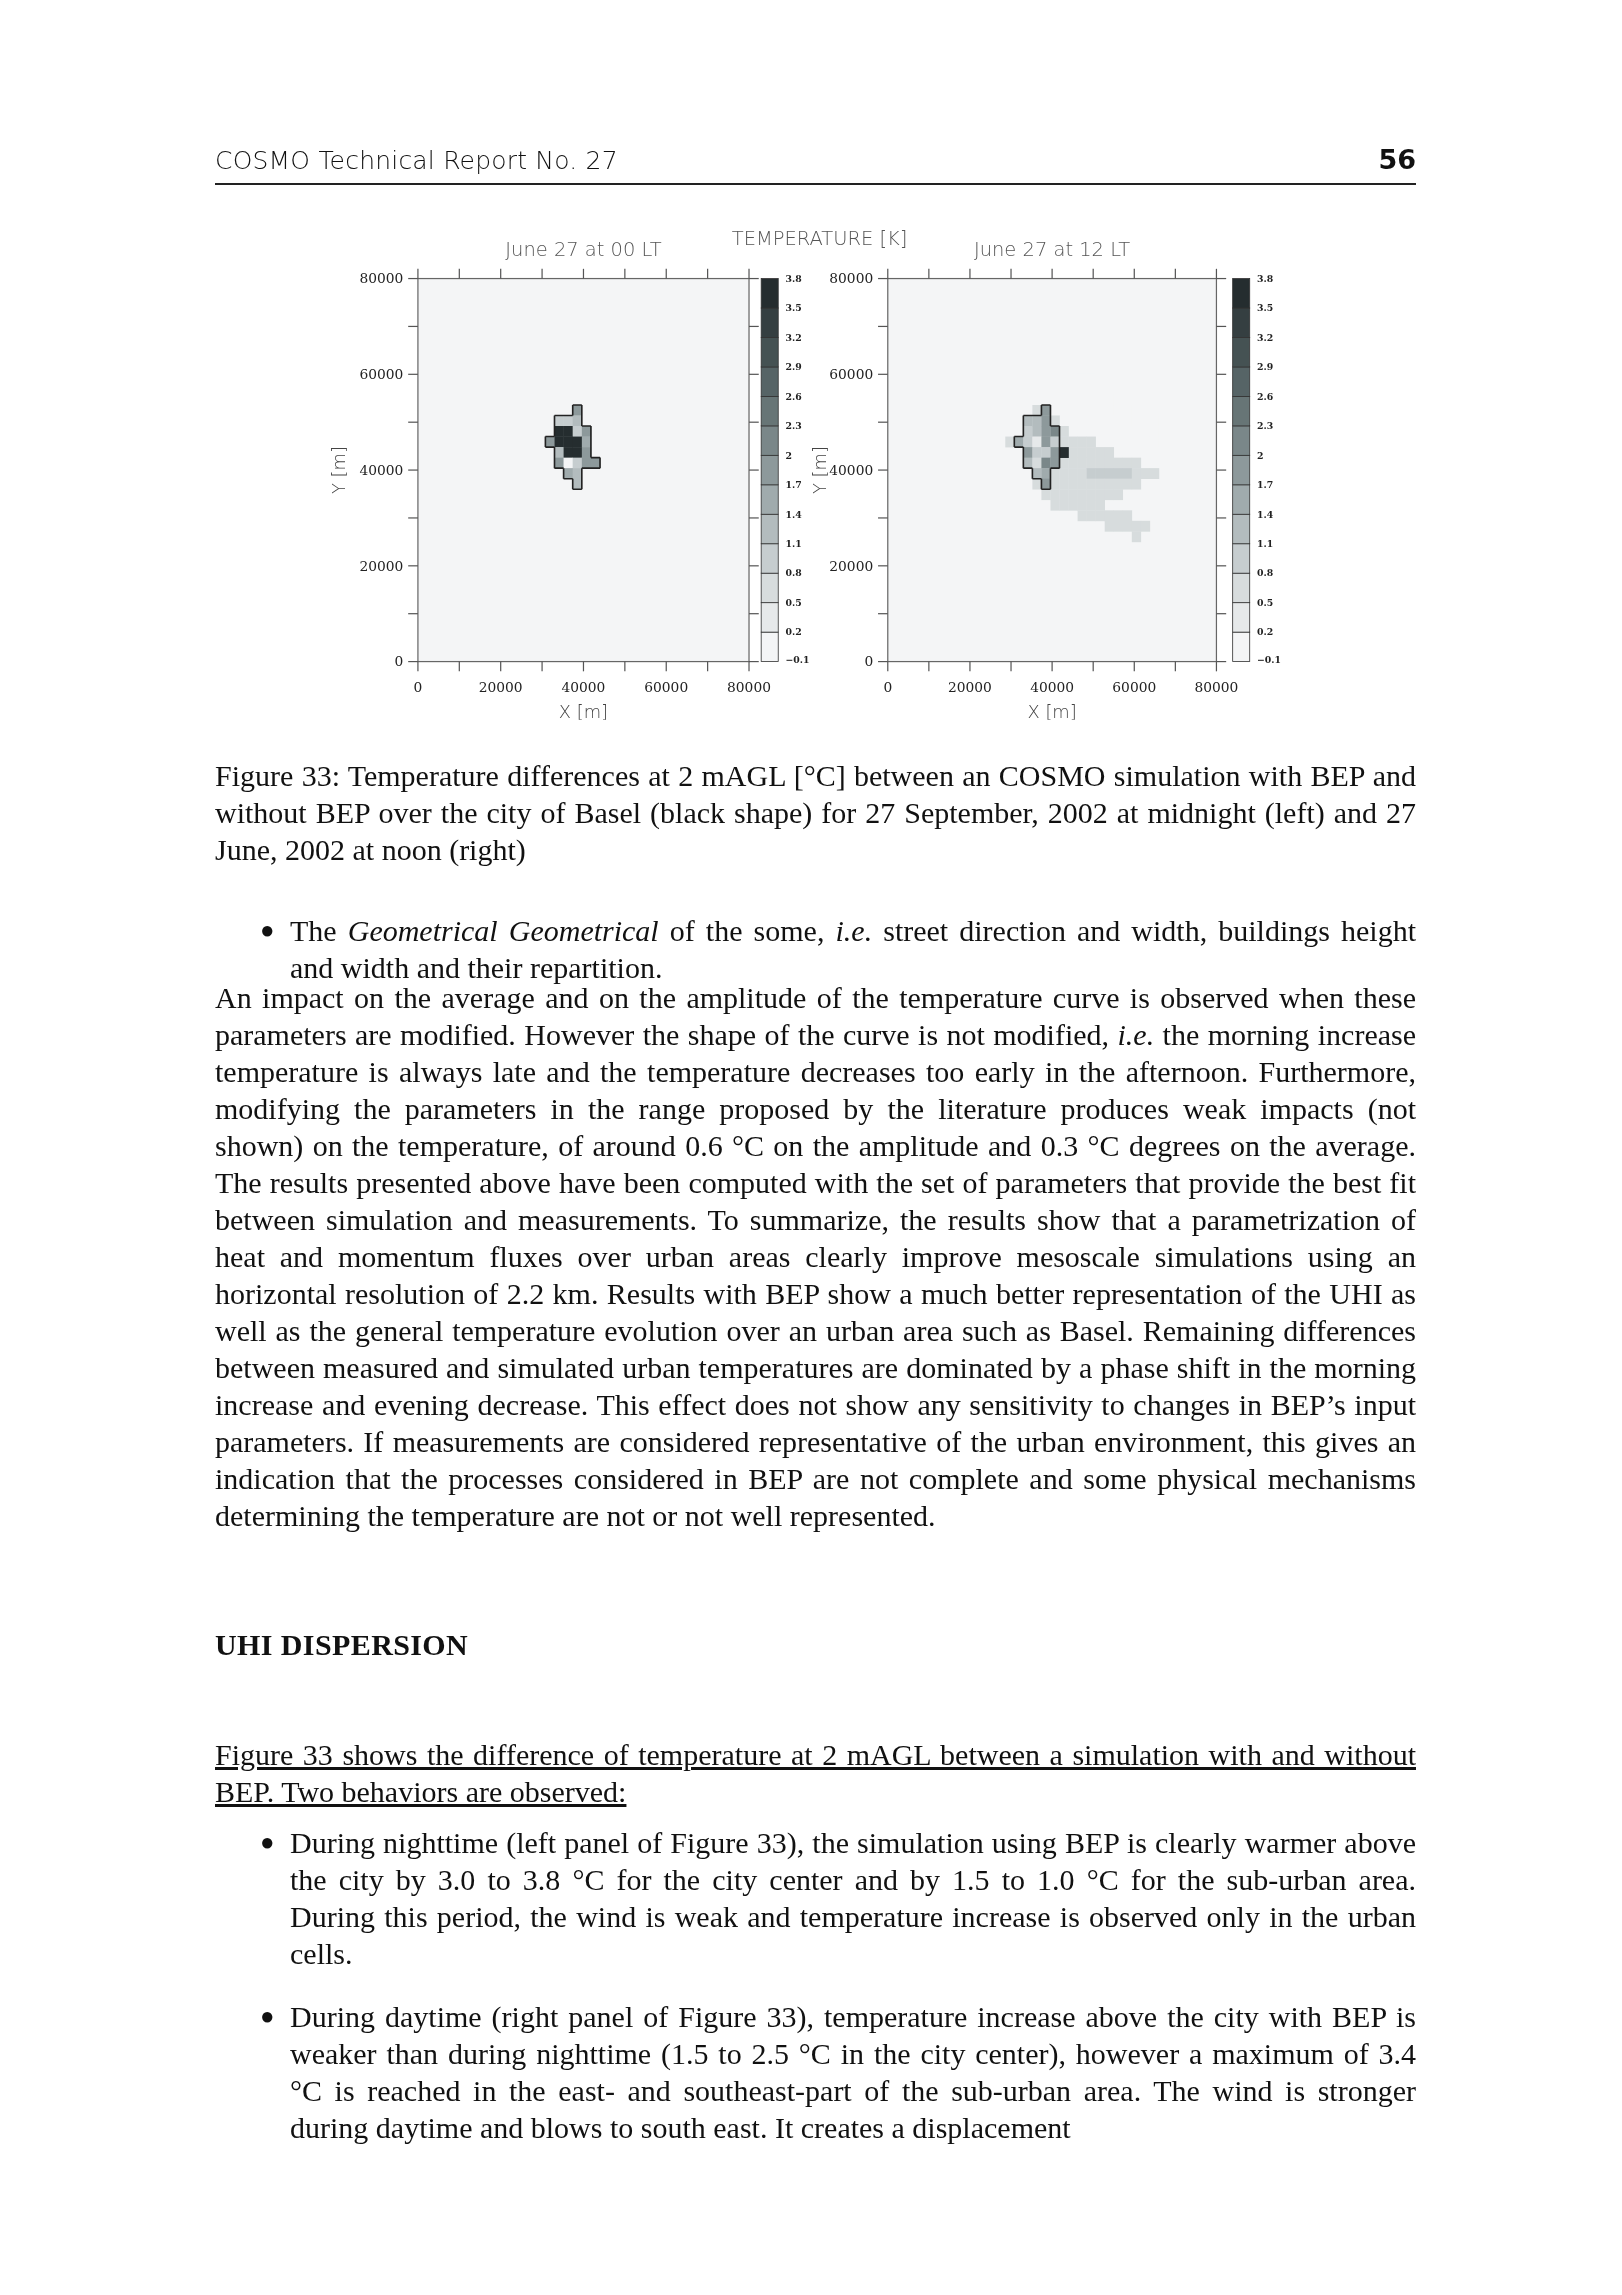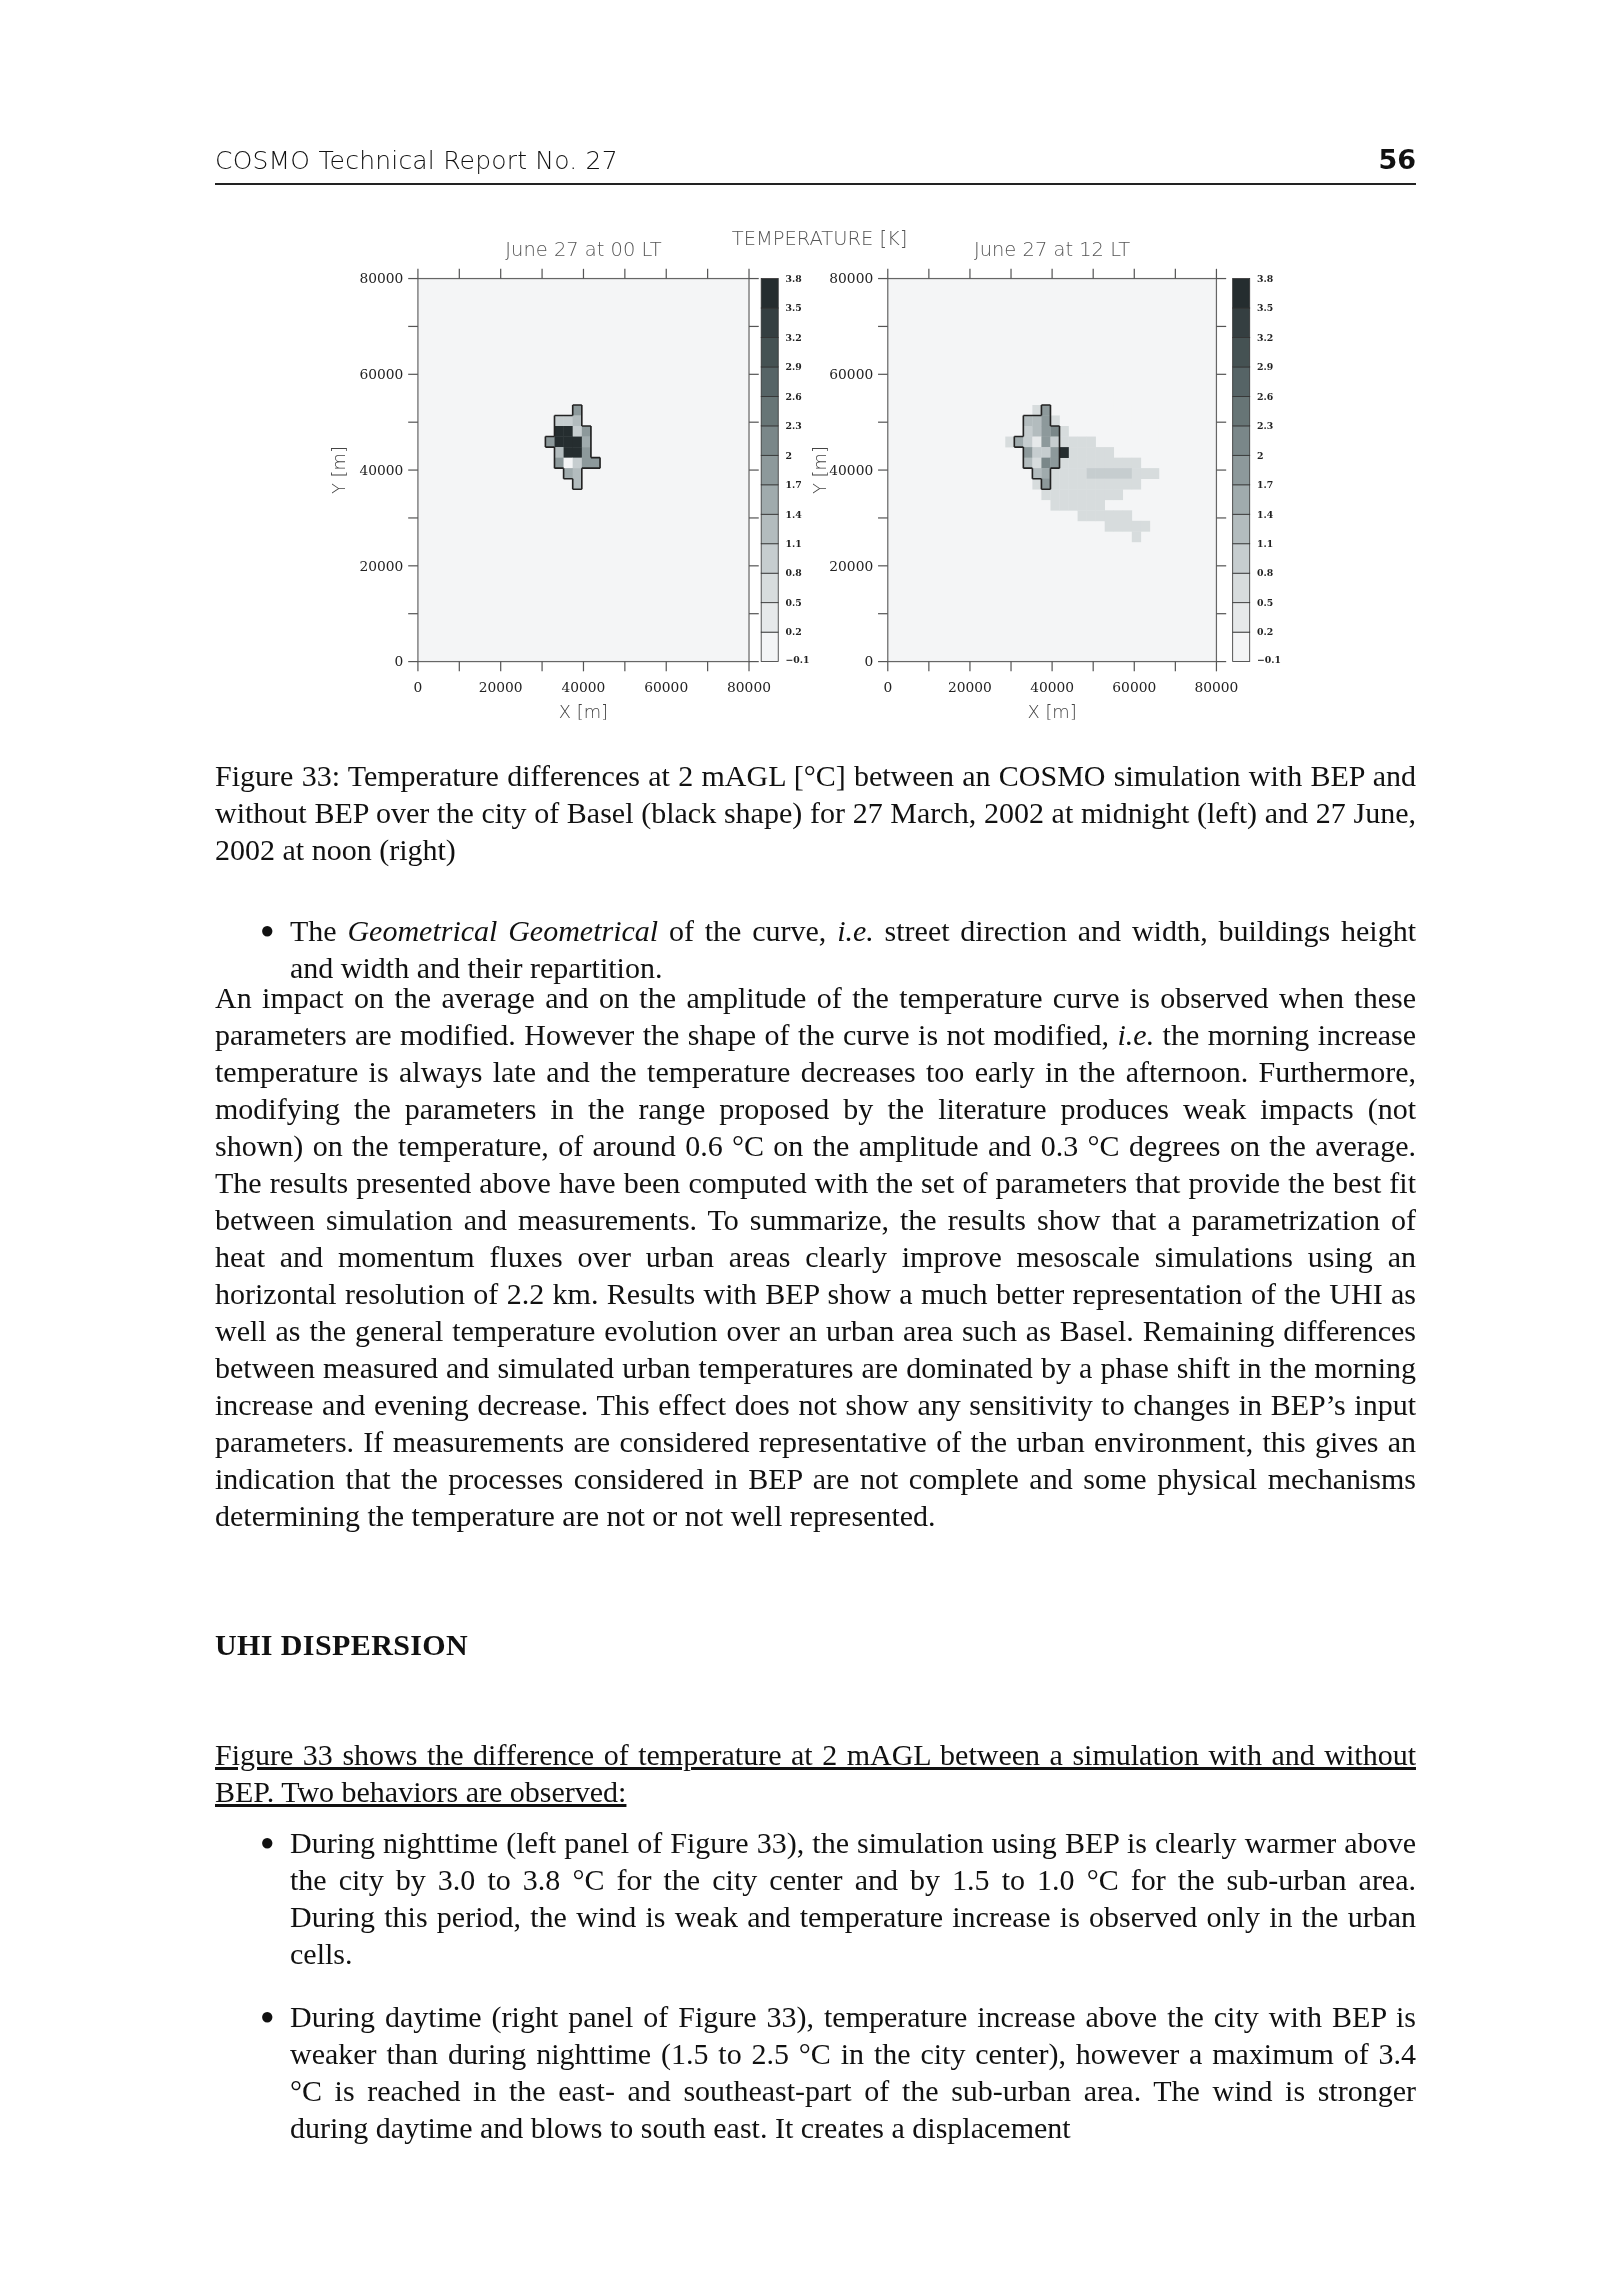--- a/index.html
+++ b/index.html
@@ -333,27 +333,27 @@
       <text x="1549" y="528.5384615384615" class="axsm">2.3</text>
       <text x="1549" y="492.2307692307692" class="axsm">2.6</text>
       <text x="1549" y="455.9230769230769" class="axsm">2.9</text>
       <text x="1549" y="419.61538461538464" class="axsm">3.2</text>
       <text x="1549" y="383.3076923076923" class="axsm">3.5</text>
       <text x="1549" y="347" class="axsm">3.8</text>
     </g>
 </svg>
 
 <div class="txt caption">
-  <p>Figure 33: Temperature differences at 2 mAGL [°C] between an COSMO simulation with BEP and without BEP over the city of Basel (black shape) for 27 March, 2002 at midnight (left) and 27 June, 2002 at noon (right)</p>
+  <p>Figure 33: Temperature differences at 2 mAGL [°C] between an COSMO simulation with BEP and without BEP over the city of Basel (black shape) for 27 September, 2002 at midnight (left) and 27 June, 2002 at noon (right)</p>
 </div>
 
 <div class="bullets b1">
   <div class="bullet">
     <span class="dot">●</span>
-    <span>The </span><i>Geometrical Geometrical</i><span> of the curve, </span><i>i.e.</i><span>  street direction and width, buildings height and width and their repartition.</span>
+    <span>The </span><i>Geometrical Geometrical</i><span> of the some, </span><i>i.e.</i><span>  street direction and width, buildings height and width and their repartition.</span>
   </div>
 </div>
 
 <div class="txt para1">
   <p><span>An impact on the average and on the amplitude of the temperature curve is observed when these parameters are modified. However the shape of the curve is not modified, </span><i>i.e.</i><span>  the morning increase temperature is always late and the temperature decreases too early in the afternoon. Furthermore, modifying the parameters in the range proposed by the literature produces weak impacts (not shown) on the temperature, of around 0.6 °C on the amplitude and 0.3 °C degrees on the average. The results presented above have been computed with the set of parameters that provide the best fit between simulation and measurements. To summarize, the results show that a parametrization of heat and momentum fluxes over urban areas clearly improve mesoscale simulations using an horizontal resolution of 2.2 km. Results with BEP show a much better representation of the UHI as well as the general temperature evolution over an urban area such as Basel.  Remaining differences between measured and simulated urban temperatures are dominated by a phase shift in the morning increase and evening decrease. This effect does not show any sensitivity to changes in BEP’s input parameters. If measurements are considered representative of the urban environment, this gives an indication that the processes considered in BEP are not complete and some physical mechanisms determining the temperature are not or not well represented.</span></p>
 </div>
 
 <div class="heading">UHI DISPERSION</div>
 
 <div class="txt para2">

